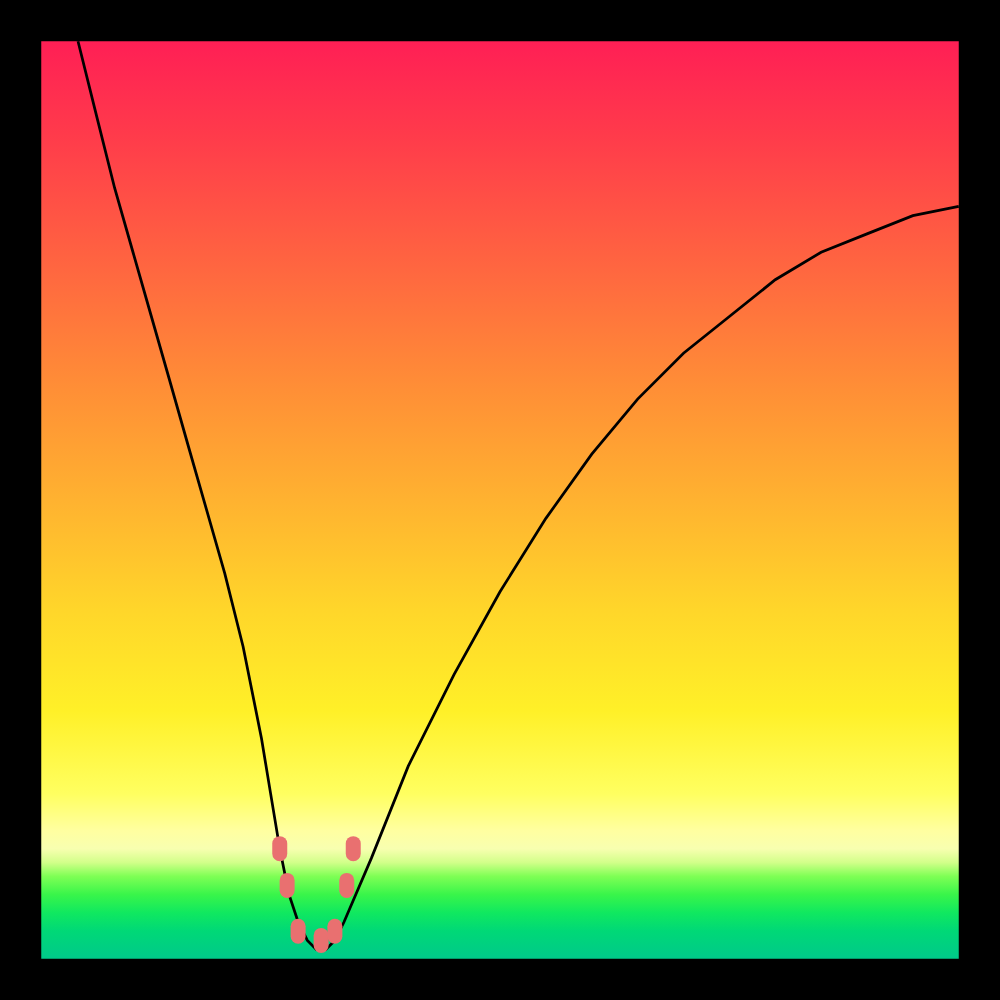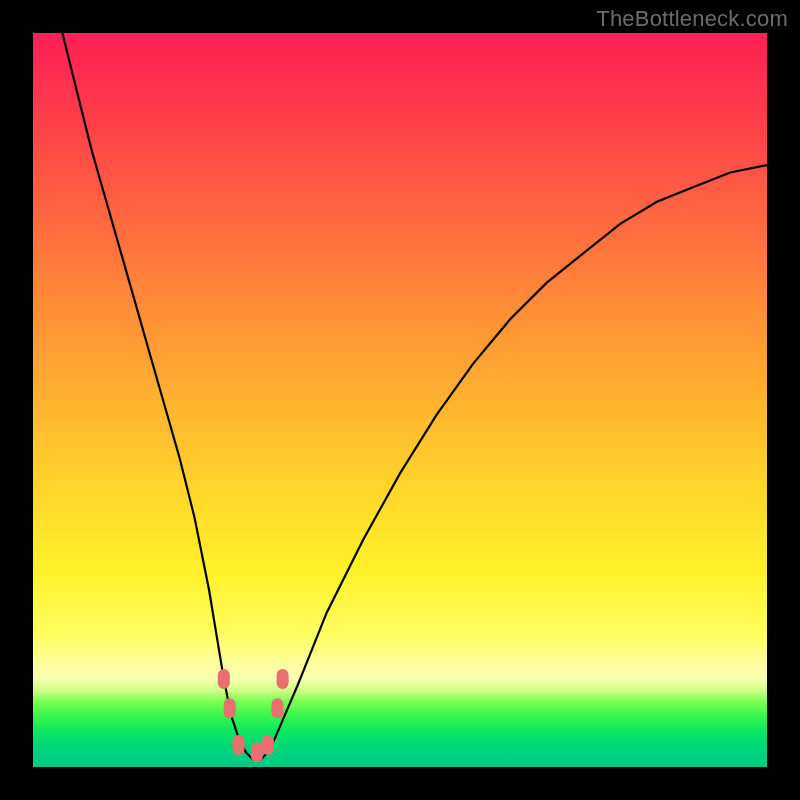--- a/index.html
+++ b/index.html
@@ -85,14 +85,13 @@
           <rect x="184.8" y="635.9" width="12" height="20" rx="6" ry="6" class="marker"></rect>
           <rect x="190.7" y="665.3" width="12" height="20" rx="6" ry="6" class="marker"></rect>
           <rect x="199.5" y="702.0" width="12" height="20" rx="6" ry="6" class="marker"></rect>
           <rect x="217.9" y="709.3" width="12" height="20" rx="6" ry="6" class="marker"></rect>
           <rect x="228.9" y="702.0" width="12" height="20" rx="6" ry="6" class="marker"></rect>
           <rect x="238.4" y="665.3" width="12" height="20" rx="6" ry="6" class="marker"></rect>
           <rect x="243.6" y="635.9" width="12" height="20" rx="6" ry="6" class="marker"></rect>
         </g>
     </svg>
   </div>
-  <div class="watermark">TheBottleneck.com</div>
 </div>
 
 </body></html>

